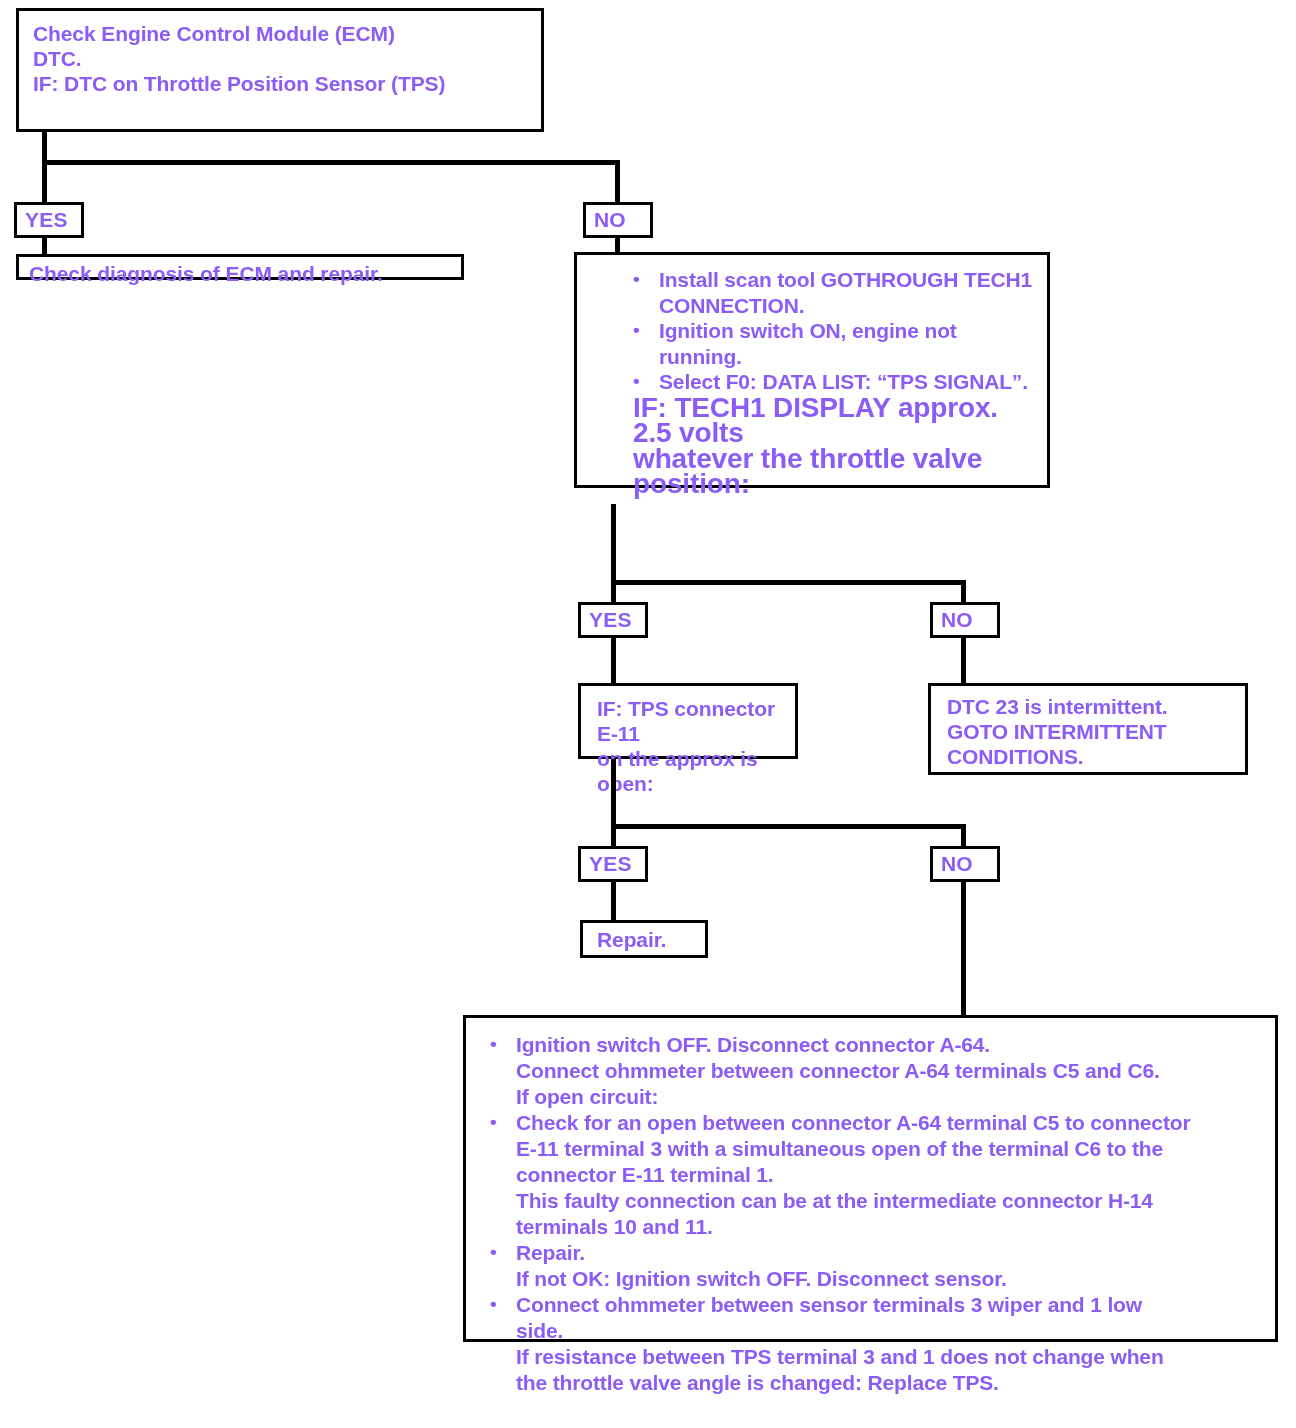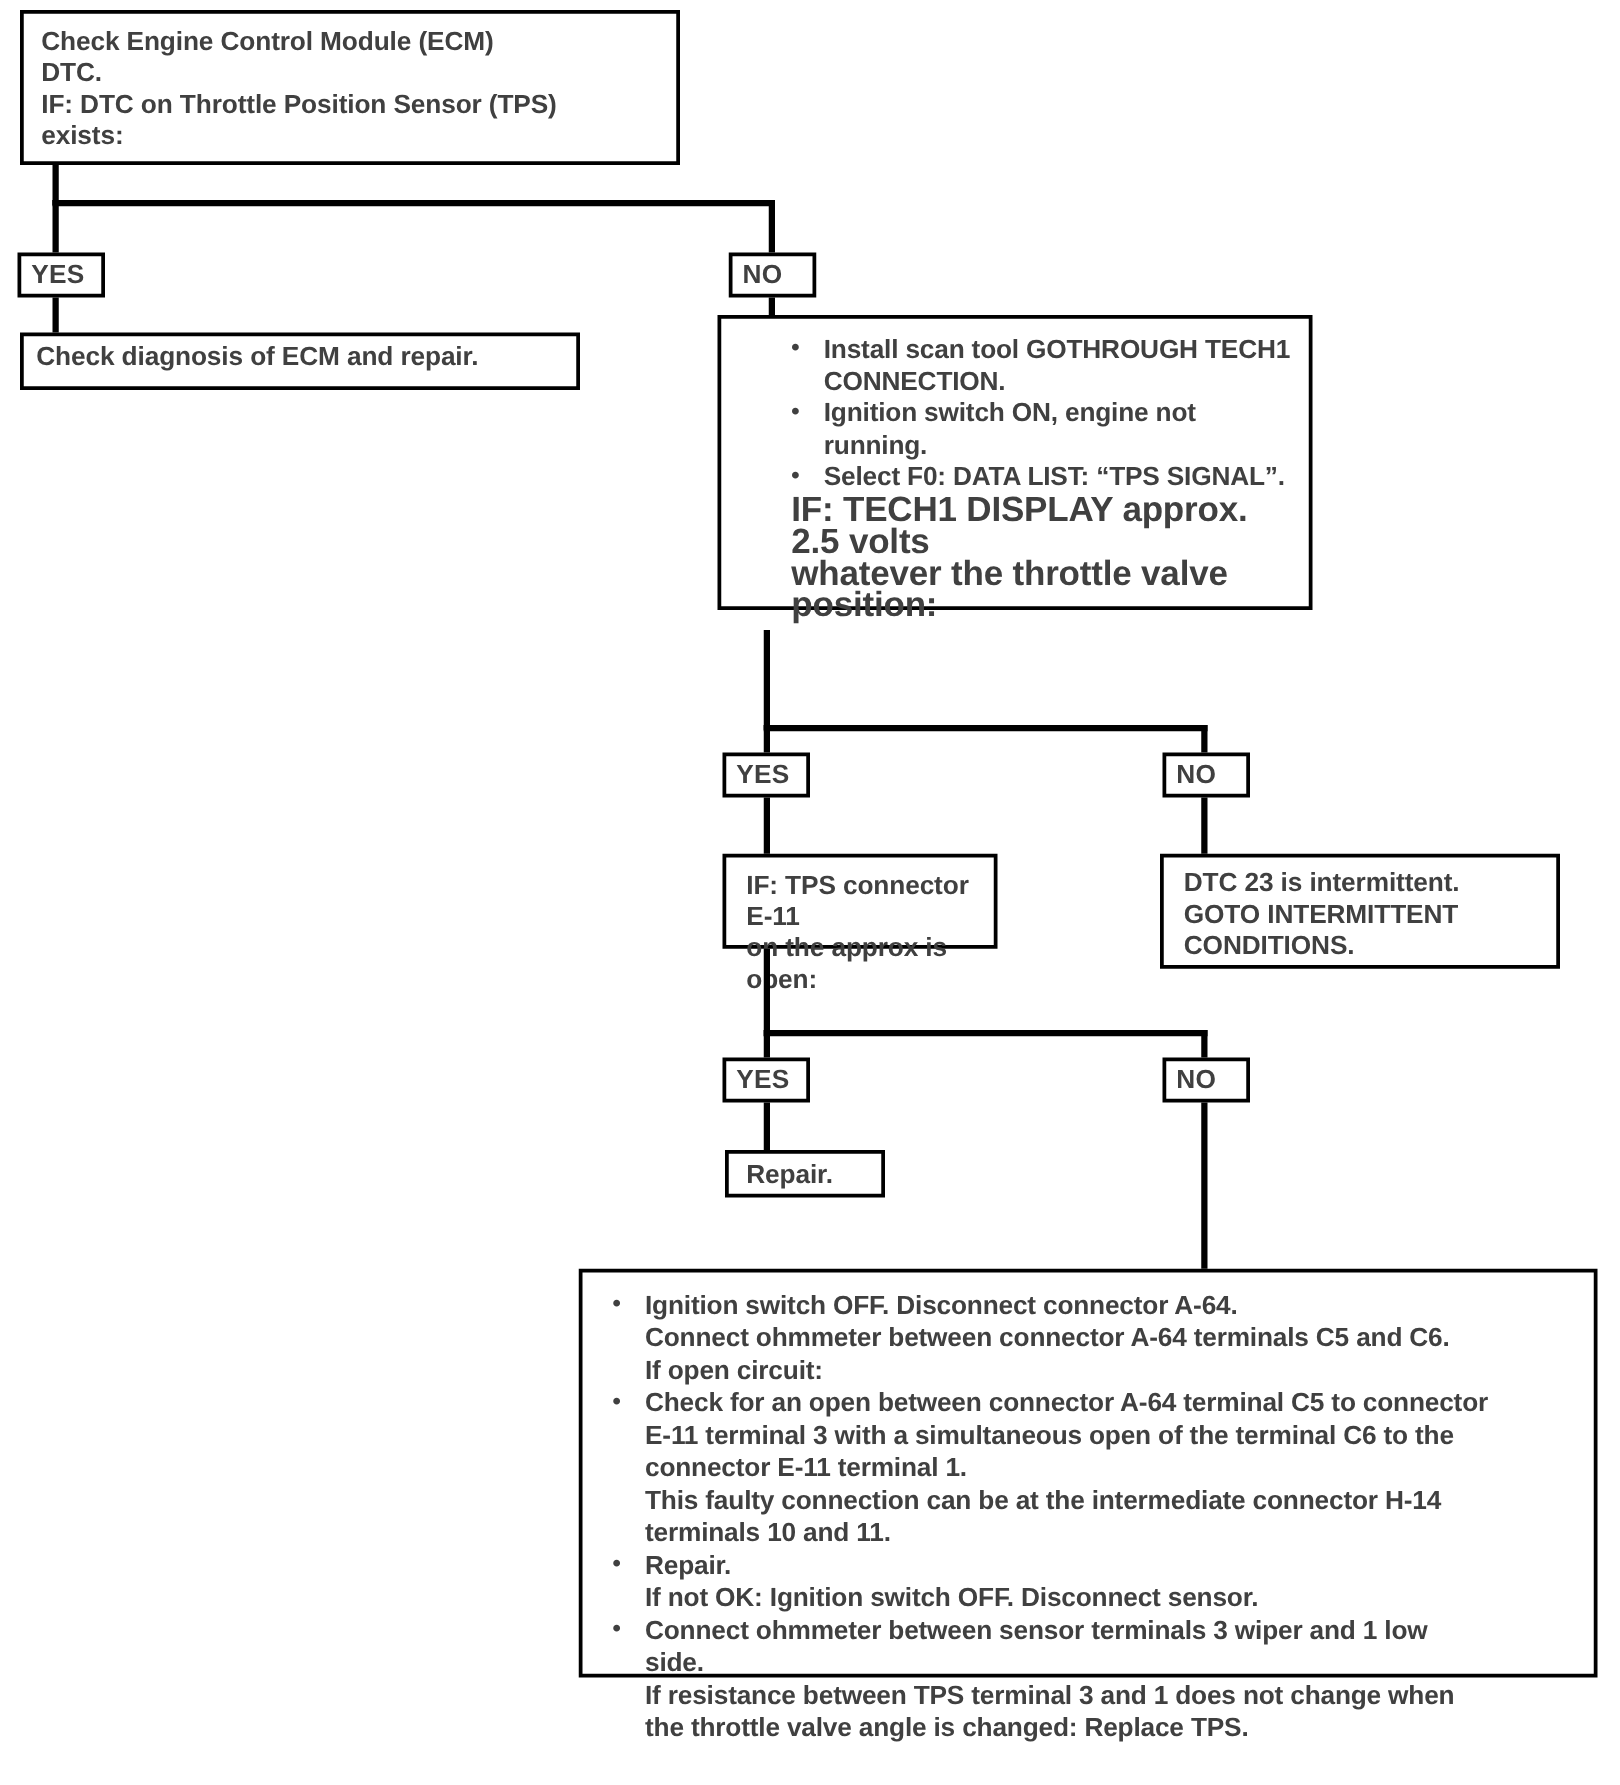--- a/index.html
+++ b/index.html
@@ -7,21 +7,21 @@
     margin: 0;
     padding: 0;
     background: #ffffff;
   }
   #canvas {
     position: relative;
     width: 1296px;
     height: 1428px;
     background: #ffffff;
     font-family: "Liberation Sans", sans-serif;
-    color: #404040;
+    color: #8b5cf6;
     overflow: hidden;
   }
   .box {
     position: absolute;
     box-sizing: border-box;
     border: 3px solid #000000;
     background: #ffffff;
   }
   .box-inner {
     padding: 8px 12px 8px 14px;
@@ -90,42 +90,41 @@
 </head>
 <body>
 
 <div id="canvas">
 
   <div class="box" id="box-start" style="left:16px; top:8px; width:528px; height:124px;">
     <div class="box-inner" style="padding:10px 10px 6px 14px;">
       <div class="txt">Check Engine Control Module (ECM)</div>
       <div class="txt">DTC.</div>
       <div class="txt">IF: DTC on Throttle Position Sensor (TPS)</div>
-      <div class="txt">exists:</div>
     </div>
   </div>
 
   <div class="line" style="left:42px; top:132px; width:5px; height:32px;"></div>
   <div class="line" style="left:42px; top:160px; width:578px; height:5px;"></div>
   <div class="line" style="left:42px; top:160px; width:5px; height:44px;"></div>
   <div class="line" style="left:615px; top:160px; width:5px; height:44px;"></div>
 
   <div class="label-box" style="left:14px; top:202px; width:70px; height:36px;">
     <span>YES</span>
   </div>
 
   <div class="label-box" style="left:583px; top:202px; width:70px; height:36px;">
     <span>NO</span>
   </div>
 
   <div class="line" style="left:42px; top:238px; width:5px; height:30px;"></div>
 
   <div class="line" style="left:615px; top:238px; width:5px; height:32px;"></div>
 
-  <div class="box" id="box-ecm-repair" style="left:16px; top:266px; width:448px; height:46px;">
+  <div class="box" id="box-ecm-repair" style="left:16px; top:254px; width:448px; height:26px;">
     <div class="box-inner" style="padding:4px 10px 4px 10px;">
       <div class="txt">Check diagnosis of ECM and repair.</div>
     </div>
   </div>
 
   <div class="box" id="box-scan-tool" style="left:574px; top:252px; width:476px; height:236px;padding-left:42px;">
     <div class="box-inner" style="padding:12px 6px 6px 4px;">
       <ul class="bullets">
         <li class="bulleted"><span>Install scan tool GOTHROUGH </span><b>TECH1</b></li>
         <li class="nobullet"><b>CONNECTION.</b></li>

